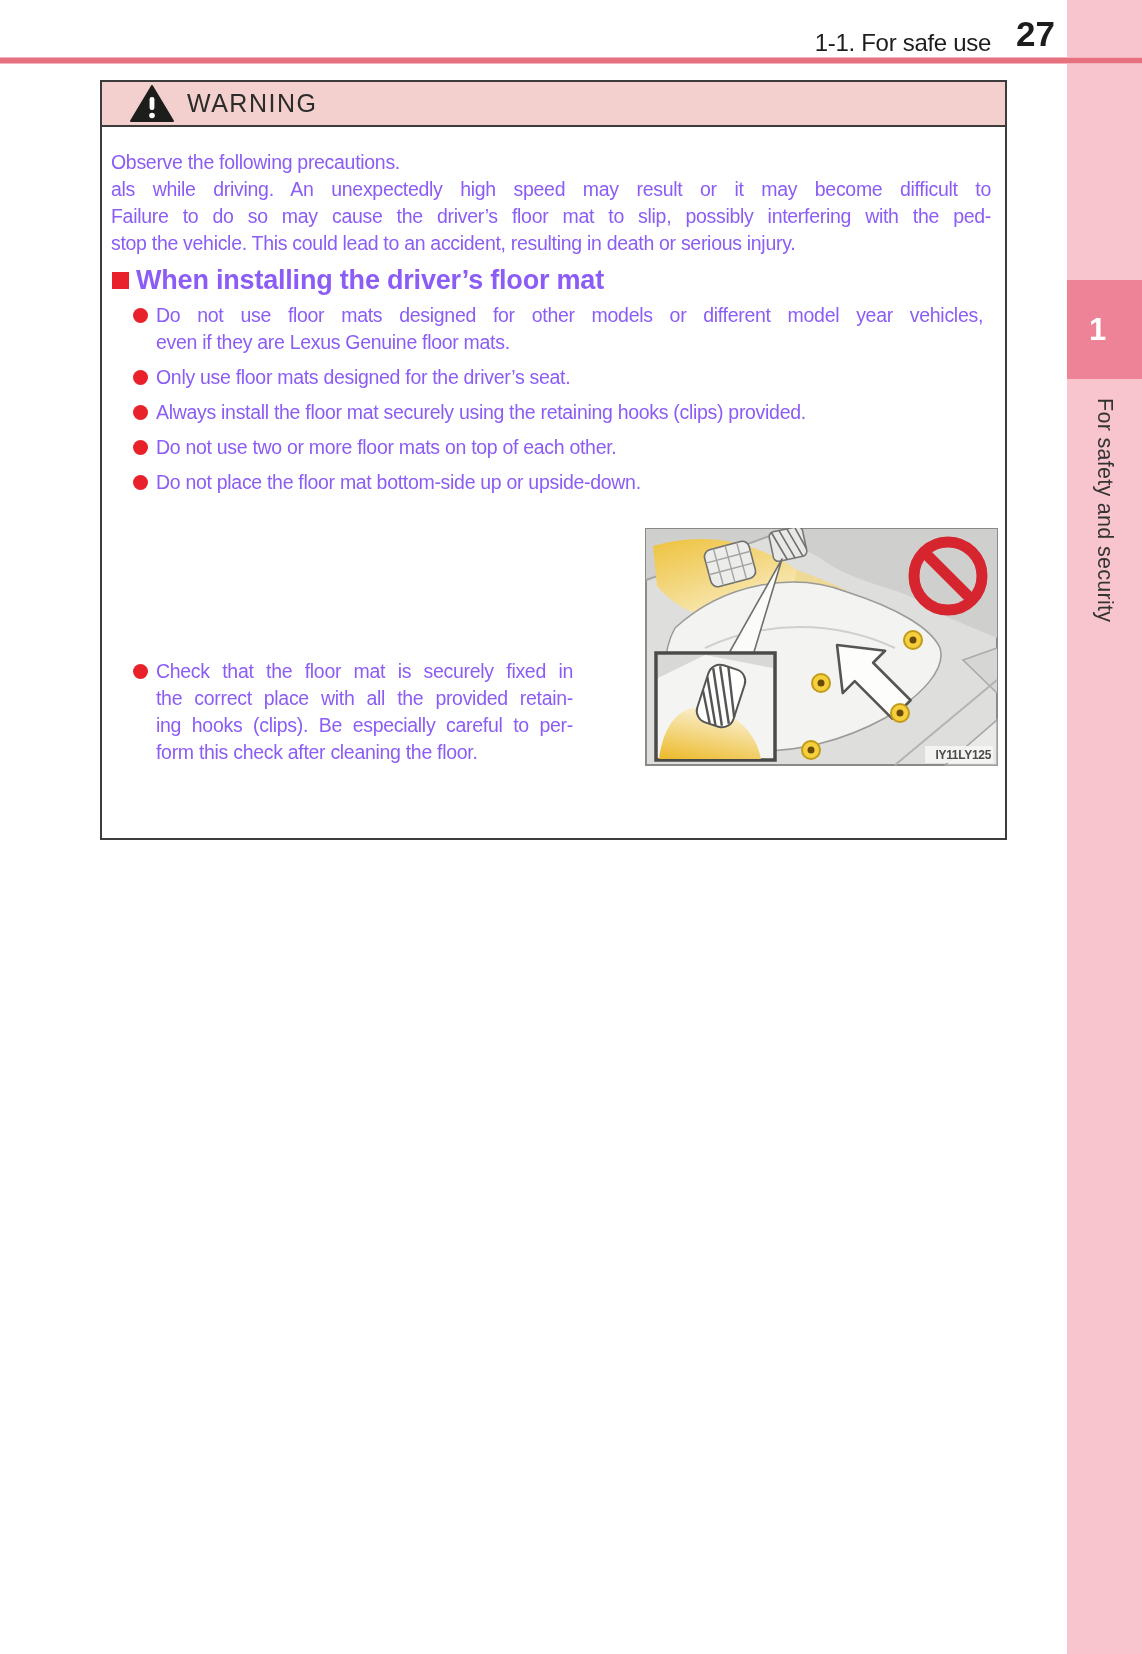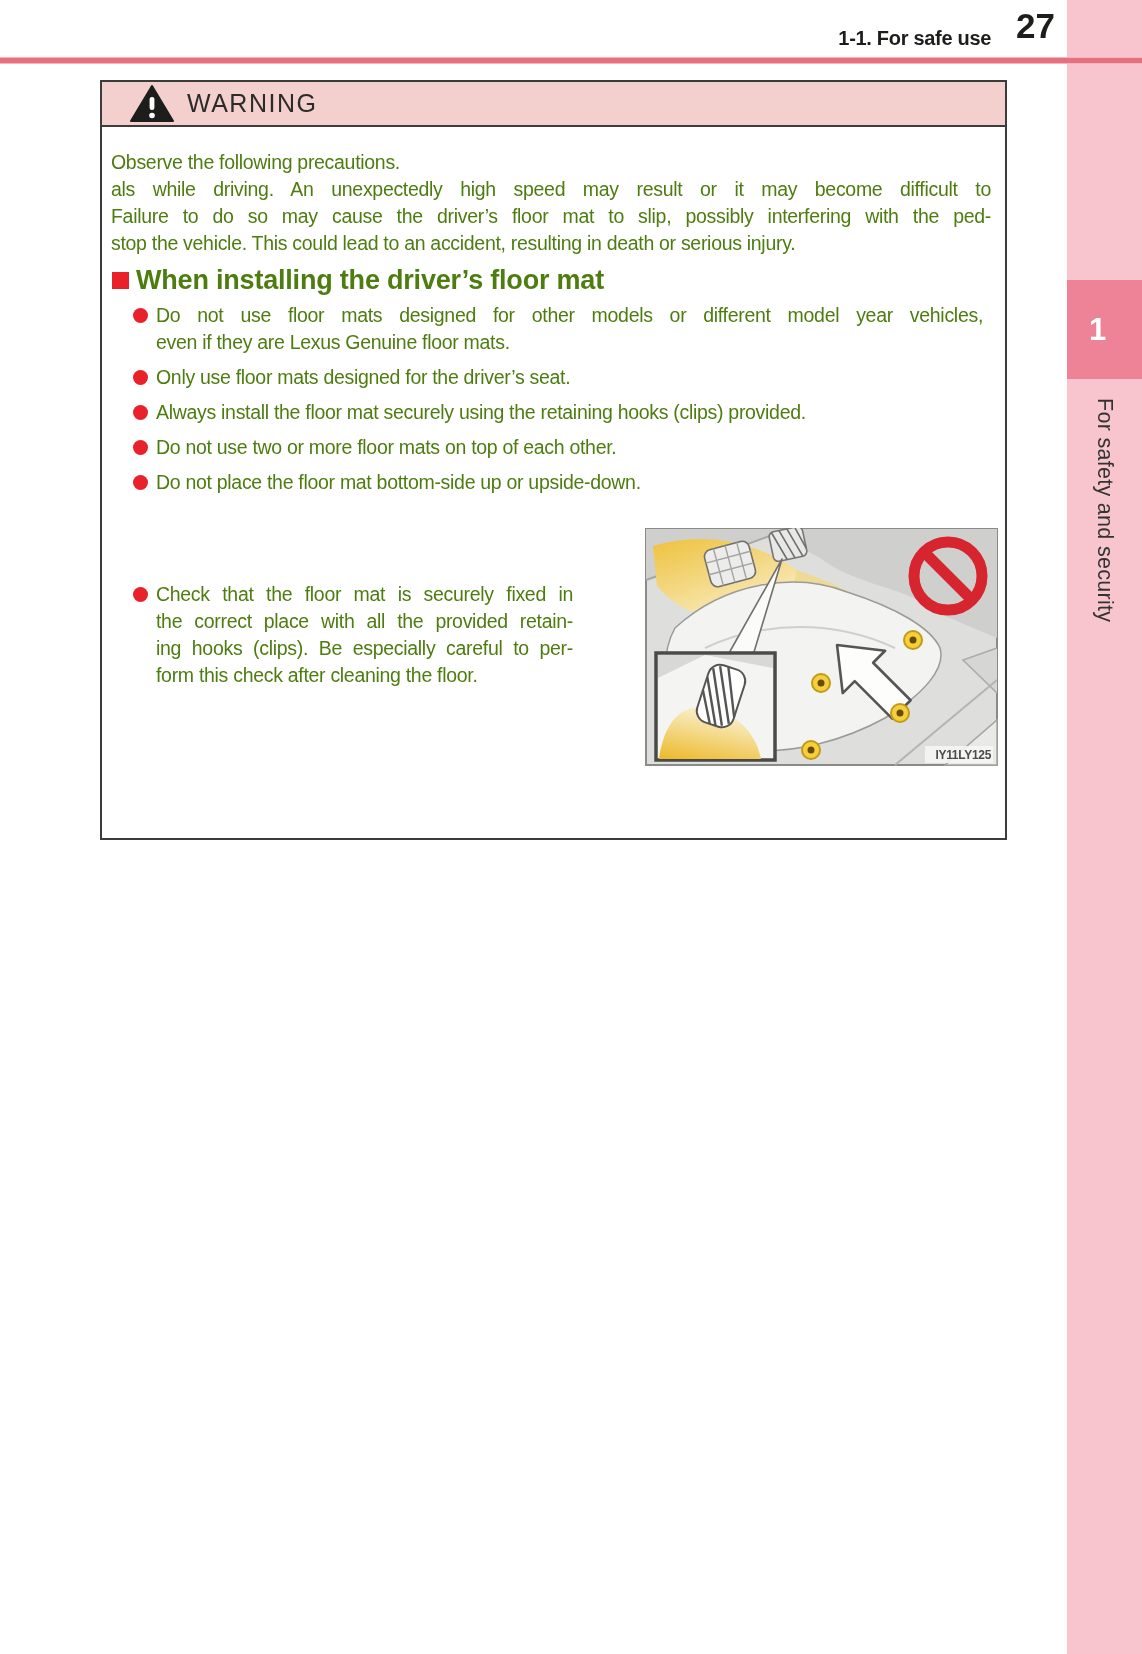--- a/index.html
+++ b/index.html
@@ -17,52 +17,52 @@
   .chapter-num{color:#ffffff;font-size:31px;font-weight:bold;margin-right:14px;}
   .chapter-label-wrap{position:absolute;top:398px;right:0;width:75px;display:flex;justify-content:center;}
   .chapter-label{
     writing-mode:vertical-rl;font-size:21.5px;color:#333331;letter-spacing:0.3px;
   }
   
   .page-header{
     position:absolute;top:0;left:0;width:1055px;height:57px;
     display:flex;align-items:flex-end;justify-content:flex-end;
   }
-  .section-ref{font-size:20px;font-weight:bold;letter-spacing:-0.3px;padding-bottom:7px;}
-  .page-number{font-size:35px;font-weight:bold;padding-bottom:11px;margin-left:25px;}
+  .section-ref{font-size:24px;font-weight:normal;letter-spacing:-0.3px;}
+  .page-number{font-size:35px;font-weight:bold;padding-bottom:3px;margin-left:25px;}
   .header-rule{
     position:absolute;top:57px;left:0;width:1142px;height:7px;
     background:linear-gradient(#f4b3bf 0 18%,#e7707f 18% 82%,#f4b3bf 82% 100%);
   }
   
   .warning-box{
     position:absolute;left:100px;top:80px;width:907px;height:760px;
     border:2px solid #3c3c3c;background:#fff;box-sizing:border-box;
   }
   .warning-header{
     height:45px;background:#f3cfcd;border-bottom:2px solid #3c3c3c;
     display:flex;align-items:center;padding-left:28px;box-sizing:border-box;
   }
   .warning-triangle-icon{width:44px;height:38px;display:block;margin-right:13px;}
   .warning-title{font-size:25px;letter-spacing:1.5px;color:#2b2b29;}
   .warning-body{
-    padding:22px 14px 0 9px;font-size:19.5px;letter-spacing:-0.3px;line-height:27px;color:#4d7c0f;
+    padding:22px 14px 0 9px;font-size:19.5px;letter-spacing:-0.3px;line-height:27px;color:#8b5cf6;
   }
   .jl{text-align:justify;text-align-last:justify;}
   .jl.last{text-align-last:left;}
   
   .subsection{display:flex;align-items:flex-start;margin-top:10px;}
   .square-bullet-icon{flex:none;width:17px;height:17px;background:#e8212b;margin:5px 7px 0 1px;}
   .subsection-title{font-size:27px;font-weight:bold;letter-spacing:-0.2px;}
   
   .bullet{display:flex;align-items:flex-start;margin:8px 8px 0 22px;}
   .dot-bullet-icon{flex:none;width:15px;height:15px;border-radius:50%;background:#e8212b;margin:6px 8px 0 0;}
   .bullet-text{flex:1;min-width:0;}
   
-  .bd-row{display:flex;align-items:center;}
+  .bd-row{display:flex;align-items:flex-end;}
   .bd-left{width:470px;}
   .bd-right{margin-left:auto;margin-right:-7px;margin-top:32px;padding-left:8px;}
   .figure-frame{display:block;}
   .figure-frame text{font-family:"Liberation Sans",sans-serif;}
 </style>
 </head>
 <body>
 
 <div class="page">
 

